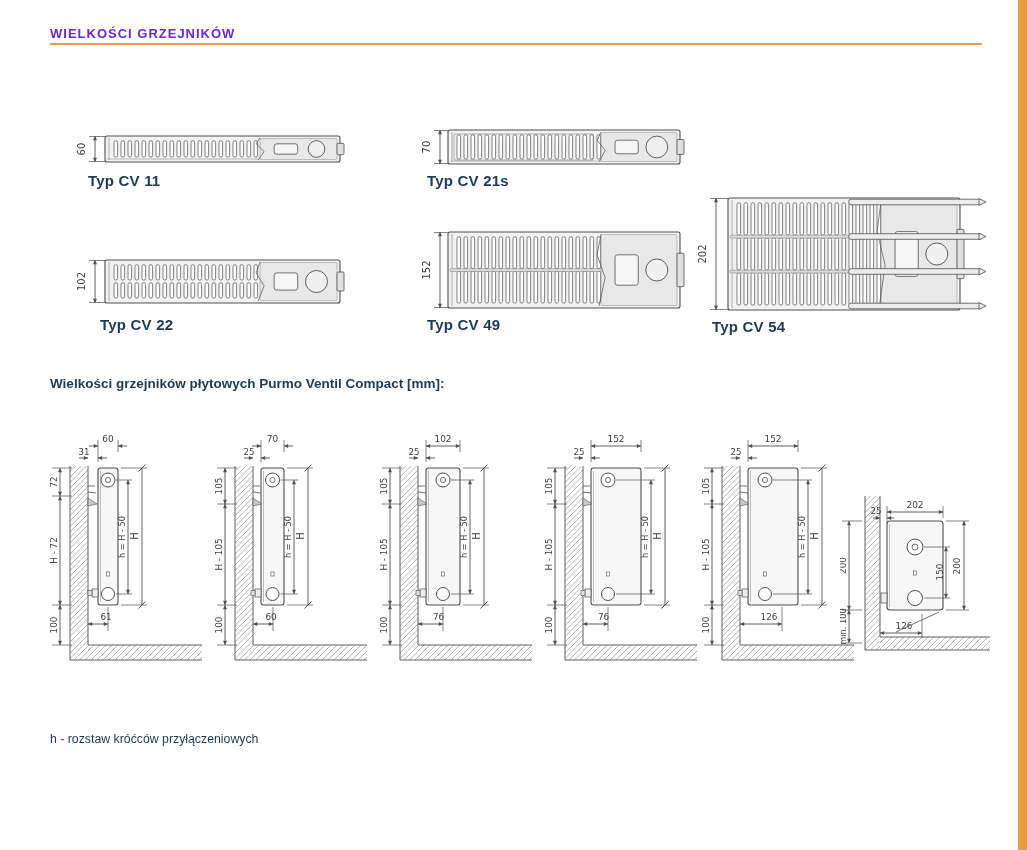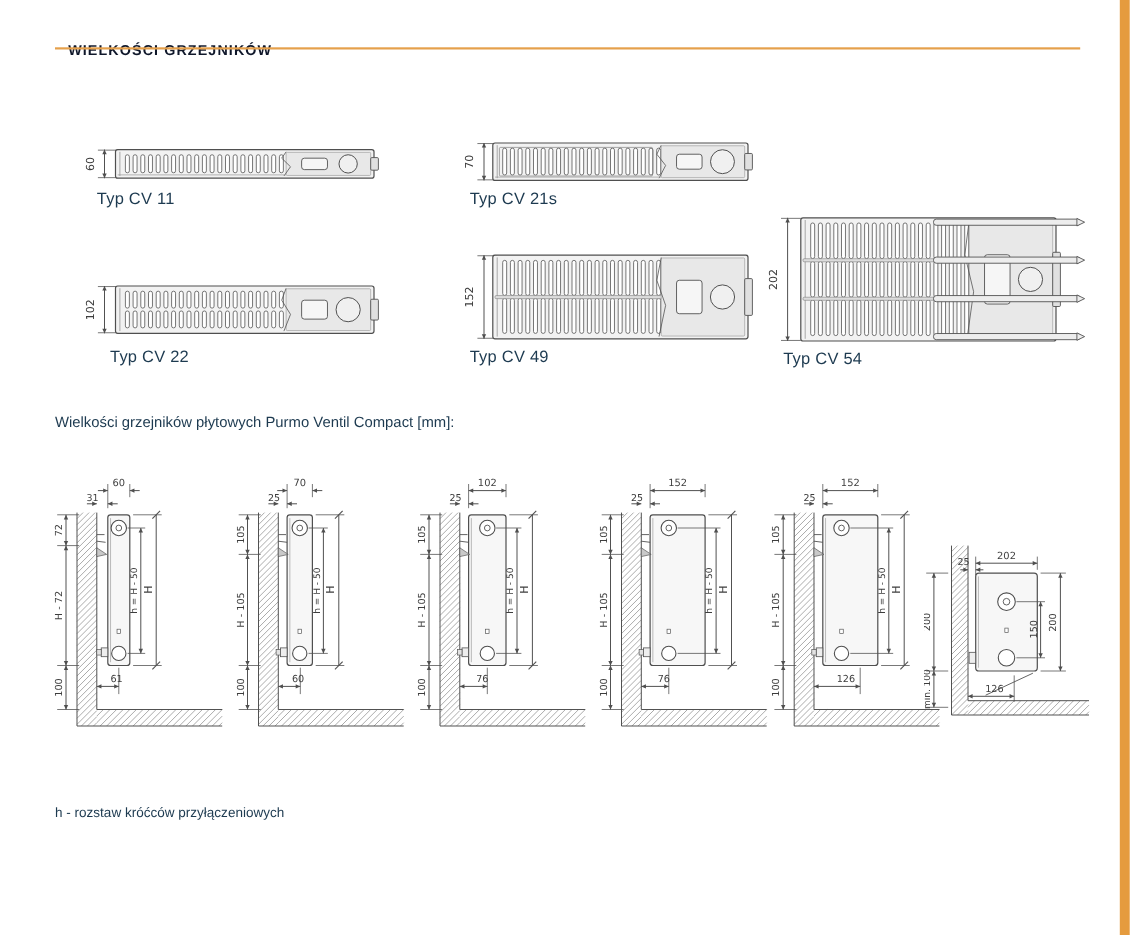--- a/index.html
+++ b/index.html
@@ -4,28 +4,28 @@
 <style>
   html,body{margin:0;padding:0;}
   body{
     width:1027px;height:850px;position:relative;background:#ffffff;
     font-family:"Liberation Sans",sans-serif;overflow:hidden;
   }
   .abs{position:absolute;}
   #accent-bar{right:0;top:0;width:9px;height:850px;background:#E59B3E;}
   #page-title{
     left:50px;top:26px;font-size:13px;font-weight:bold;letter-spacing:1px;
-    color:#0f172a;margin:12px;
+    color:#6d28d9;margin:0;
   }
   #header-rule{left:50px;top:43px;width:932px;height:2px;background:#E5A04B;}
   .fig-caption{
-    font-size:15px;font-weight:normal;color:#1D3A50;letter-spacing:.2px;
+    font-size:15px;font-weight:bold;color:#1D3A50;letter-spacing:.2px;
   }
   #section-heading{
-    left:50px;top:376px;margin:0;font-size:13.5px;font-weight:normal;color:#1D3A50;
+    left:50px;top:376px;margin:0;font-size:13.5px;font-weight:bold;color:#1D3A50;
   }
   #footnotes{left:50px;top:730px;color:#1D3A50;font-size:12.3px;line-height:19px;}
   svg{display:block;}
   svg text{font-family:"DejaVu Sans",sans-serif;fill:#3D3D3D;}
 </style>
 </head>
 <body>
 
 <div id="accent-bar" class="abs"></div>
 

